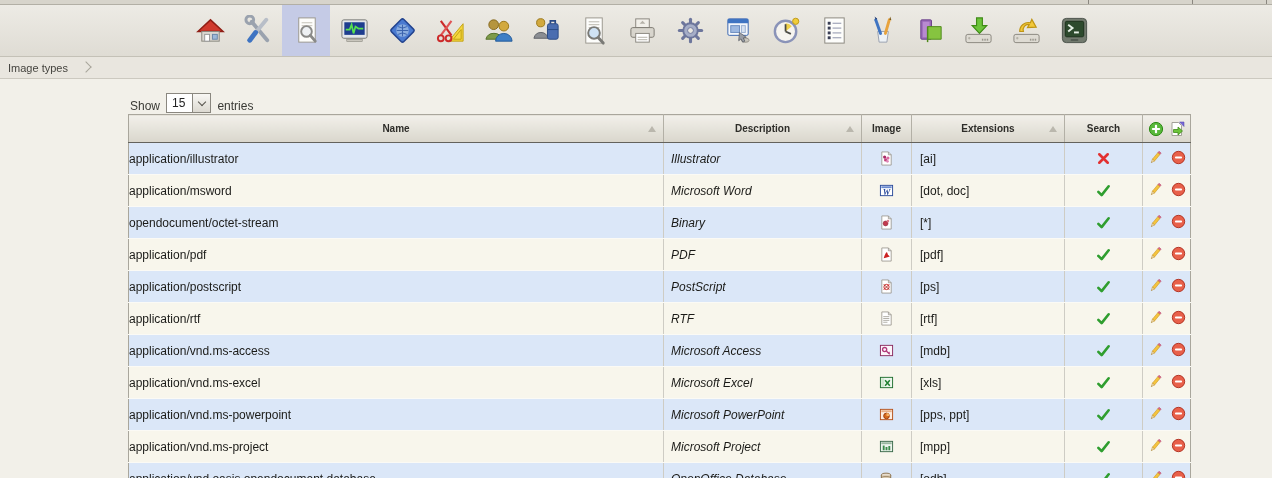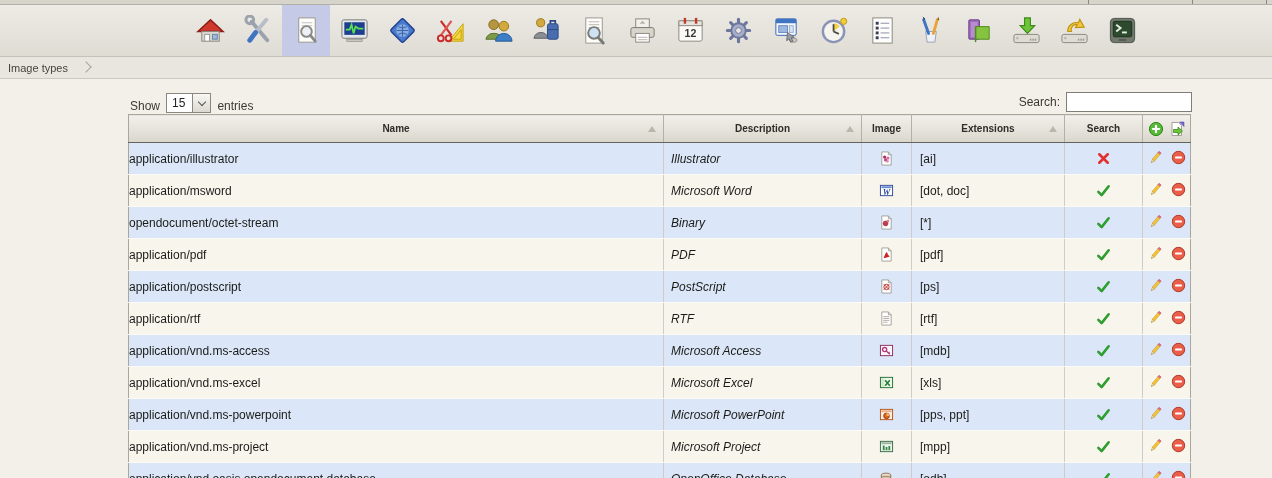--- a/index.html
+++ b/index.html
@@ -181,31 +181,20 @@
               <rect x="4" y="13" width="24" height="10" rx="2" fill="#d8d5cd" stroke="#7d7a72"></rect>
               <rect x="9" y="19" width="14" height="9" fill="#fff" stroke="#8a877f"></rect>
               <line x1="11" y1="23" x2="21" y2="23" stroke="#b5b2a8"></line>
               <line x1="11" y1="25.5" x2="21" y2="25.5" stroke="#b5b2a8"></line>
             </svg>
           </span>
         </div>
         <div class="tool-btn">
           <span class="tool-ic">
             <svg viewBox="0 0 32 32">
-              <rect x="4" y="6" width="24" height="21" rx="2" fill="#fbfaf6" stroke="#8a877f"></rect>
-              <rect x="4" y="6" width="24" height="5" fill="#e8e5dd" stroke="#8a877f"></rect>
-              <rect x="9" y="3" width="2.5" height="6" fill="#c23a2a"></rect>
-              <rect x="20.5" y="3" width="2.5" height="6" fill="#c23a2a"></rect>
-              <text x="16" y="23" text-anchor="middle" font-size="11" font-weight="bold" fill="#3a3a35" font-family="sans-serif">12</text>
-            </svg>
-          </span>
-        </div>
-        <div class="tool-btn">
-          <span class="tool-ic">
-            <svg viewBox="0 0 32 32">
               <g stroke="#6d769c" stroke-width="3.2" stroke-linecap="round">
                 <line x1="23" y1="16" x2="27.5" y2="16"></line>
                 <line x1="20.9" y1="20.9" x2="24.1" y2="24.1"></line>
                 <line x1="16" y1="23" x2="16" y2="27.5"></line>
                 <line x1="11.1" y1="20.9" x2="7.9" y2="24.1"></line>
                 <line x1="9" y1="16" x2="4.5" y2="16"></line>
                 <line x1="11.1" y1="11.1" x2="7.9" y2="7.9"></line>
                 <line x1="16" y1="9" x2="16" y2="4.5"></line>
                 <line x1="20.9" y1="11.1" x2="24.1" y2="7.9"></line>
               </g>
@@ -328,24 +317,20 @@
     <span>Show</span>
     <span class="select-box">
       <span class="select-value">15</span>
       <span class="select-arrow">
           <span class="chev-down"></span>
         </span>
     </span>
     <span>entries</span>
   </div>
 
-  <div class="search-ctl">
-    <span>Search:</span>
-    <input type="text" value="" style="">
-  </div>
 
   <div class="table-wrap">
     <table>
       <colgroup>
         <col style="width:535px">
           <col style="width:198px">
           <col style="width:50px">
         <col style="width:153px">
           <col style="width:78px">
           <col style="width:48px">

